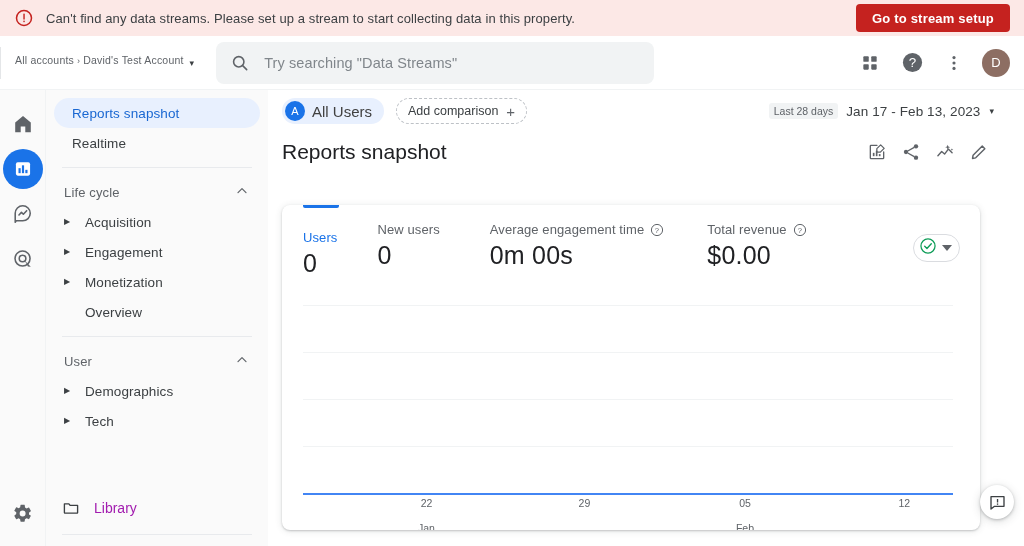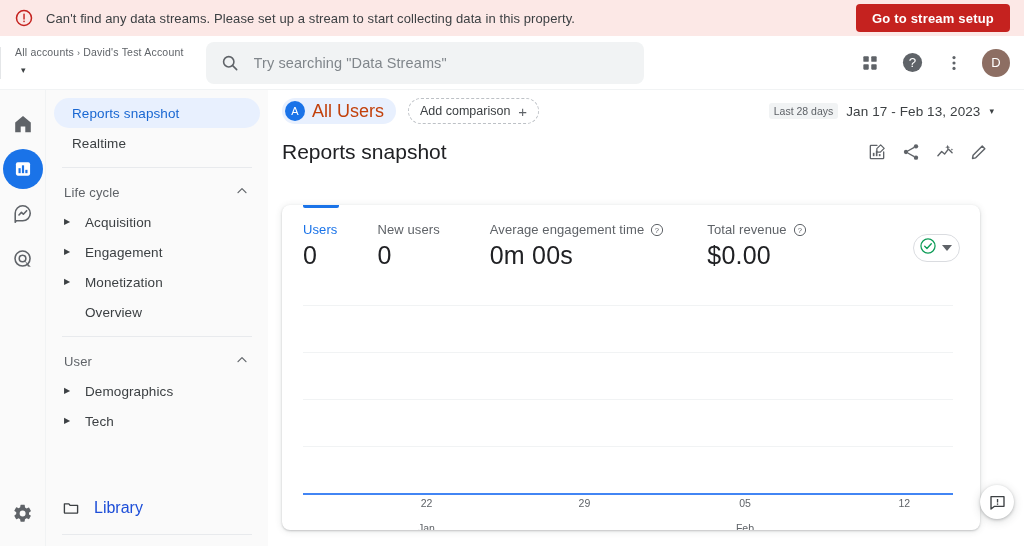--- a/index.html
+++ b/index.html
@@ -35,21 +35,21 @@
     position: absolute; top: 36px; left: 0;
     width: 1024px; height: 54px;
     background: #fff;
     display: flex; align-items: center;
     border-bottom: 1px solid #f1f3f4;
   }
   .logo-wrap { display: flex; align-items: center; padding-left: 10px; width: 138px; }
   .ga-logo { width: 26px; height: 24px; margin-right: 8px; }
   .ga-word { font-size: 19px; color: #3c4043; letter-spacing: .1px; }
   .hdr-sep { width: 1px; height: 32px; background: #e4e6e8; margin: 0 14px 0 0; }
-  .acct-block { display: flex; flex-direction: column; justify-content: center; min-width: 160px; }
+  .acct-block { display: flex; flex-direction: row; justify-content: center; min-width: 160px; }
   .acct-crumb { font-size: 10.5px; color: #5f6368; letter-spacing: .2px; line-height: 14px; }
   .acct-crumb .chev { font-size: 9px; margin: 0 3px; color: #5f6368; }
   .acct-name { font-size: 17px; color: #3c4043; line-height: 22px; letter-spacing: 0; display: flex; align-items: flex-end; }
   .acct-caret { font-size: 9px; margin-left: 6px; color: #3c4043; line-height: 20px; }
 
   .search-box {
     margin-left: 22px;
     width: 438px; height: 42px;
     background: #f1f3f4; border-radius: 8px;
     display: flex; align-items: center; padding: 0 14px;
@@ -109,21 +109,21 @@
   .nav-sub {
     height: 30px; display: flex; align-items: center;
     font-size: 13.5px; color: #3c4043;
     padding-left: 18px; cursor: pointer; letter-spacing: .1px;
   }
   .nav-sub .tri {
     width: 12px; flex: 0 0 12px; margin-right: 9px;
     color: #3c4043; font-size: 8px; line-height: 1;
   }
   .nav-sub .nolabel-indent { width: 12px; flex: 0 0 12px; margin-right: 9px; }
-  .nav-lib { height: 34px; display: flex; align-items: center; font-size: 16px; color: #1d4ed8; padding-left: 16px; cursor: pointer; }
+  .nav-lib { height: 34px; display: flex; align-items: center; font-size: 14px; color: #a21caf; padding-left: 16px; cursor: pointer; }
   .nav-lib .libico { width: 18px; height: 18px; margin-right: 14px; flex: 0 0 18px; }
   .collapse-row { display: flex; justify-content: flex-end; padding-right: 36px; margin-top: 8px; }
   .collapse-btn { width: 28px; height: 28px; display: flex; align-items: center; justify-content: center; cursor: pointer; }
 
   
   .main {
     position: absolute; top: 90px; left: 268px;
     width: 756px; height: 456px;
     background: #fff;
     overflow: hidden;
@@ -132,21 +132,21 @@
   .chip-allusers {
     display: flex; align-items: center; height: 26px;
     background: #e8f0fe; border-radius: 13px;
     padding: 0 12px 0 3px; cursor: pointer;
   }
   .chip-dot {
     width: 20px; height: 20px; border-radius: 50%;
     background: #1a73e8; color: #fff; font-size: 11px;
     display: flex; align-items: center; justify-content: center; margin-right: 7px;
   }
-  .chip-allusers span.lbl { font-size: 18px; color: #c2410c; }
+  .chip-allusers span.lbl { font-size: 15px; color: #404040; }
   .chip-addcmp {
     display: flex; align-items: center; height: 26px;
     border: 1px dashed #bdc1c6; border-radius: 13px;
     padding: 0 11px; margin-left: 12px; cursor: pointer;
     font-size: 12.5px; color: #3c4043;
   }
   .chip-addcmp .plus { margin-left: 8px; font-size: 15px; color: #5f6368; line-height: 1; }
 
   .daterange { margin-left: auto; display: flex; align-items: center; cursor: pointer; }
   .dr-badge { background: #f1f3f4; color: #5f6368; font-size: 10.5px; border-radius: 3px; padding: 2px 5px; margin-right: 8px; }
@@ -168,21 +168,21 @@
     overflow: hidden;
   }
   .tab-bar { position: relative; height: 4px; }
   .tab-indicator { position: absolute; top: 0; left: 21px; width: 36px; height: 3px; background: #1a73e8; border-radius: 0 0 2px 2px; }
   .metrics { display: flex; padding: 13px 0 0 0; position: relative; }
   .metric { padding-left: 21px; }
   .metric:nth-child(2) { padding-left: 40px; }
   .metric:nth-child(3) { padding-left: 50px; }
   .metric:nth-child(4) { padding-left: 43px; }
   .m-label { font-size: 13px; color: #5f6368; display: flex; align-items: center; letter-spacing: .1px; white-space: nowrap; }
-  .m-label.active { color: #1a73e8; }
+  .m-label.active { color: #1a73e8; margin-top: 8px; }
   .m-help { width: 14px; height: 14px; margin-left: 6px; }
   .m-value { font-size: 25px; color: #202124; margin-top: 4px; letter-spacing: .2px; font-weight: normal; }
 
   .card-ctrl {
     position: absolute; top: 29px; right: 20px;
     display: flex; align-items: center;
     height: 28px; border: 1px solid #dadce0; border-radius: 14px;
     padding: 0 7px 0 5px; cursor: pointer; gap: 5px;
   }
   .card-ctrl .tri-dn { width: 0; height: 0; border-left: 5px solid transparent; border-right: 5px solid transparent; border-top: 6px solid #5f6368; }

